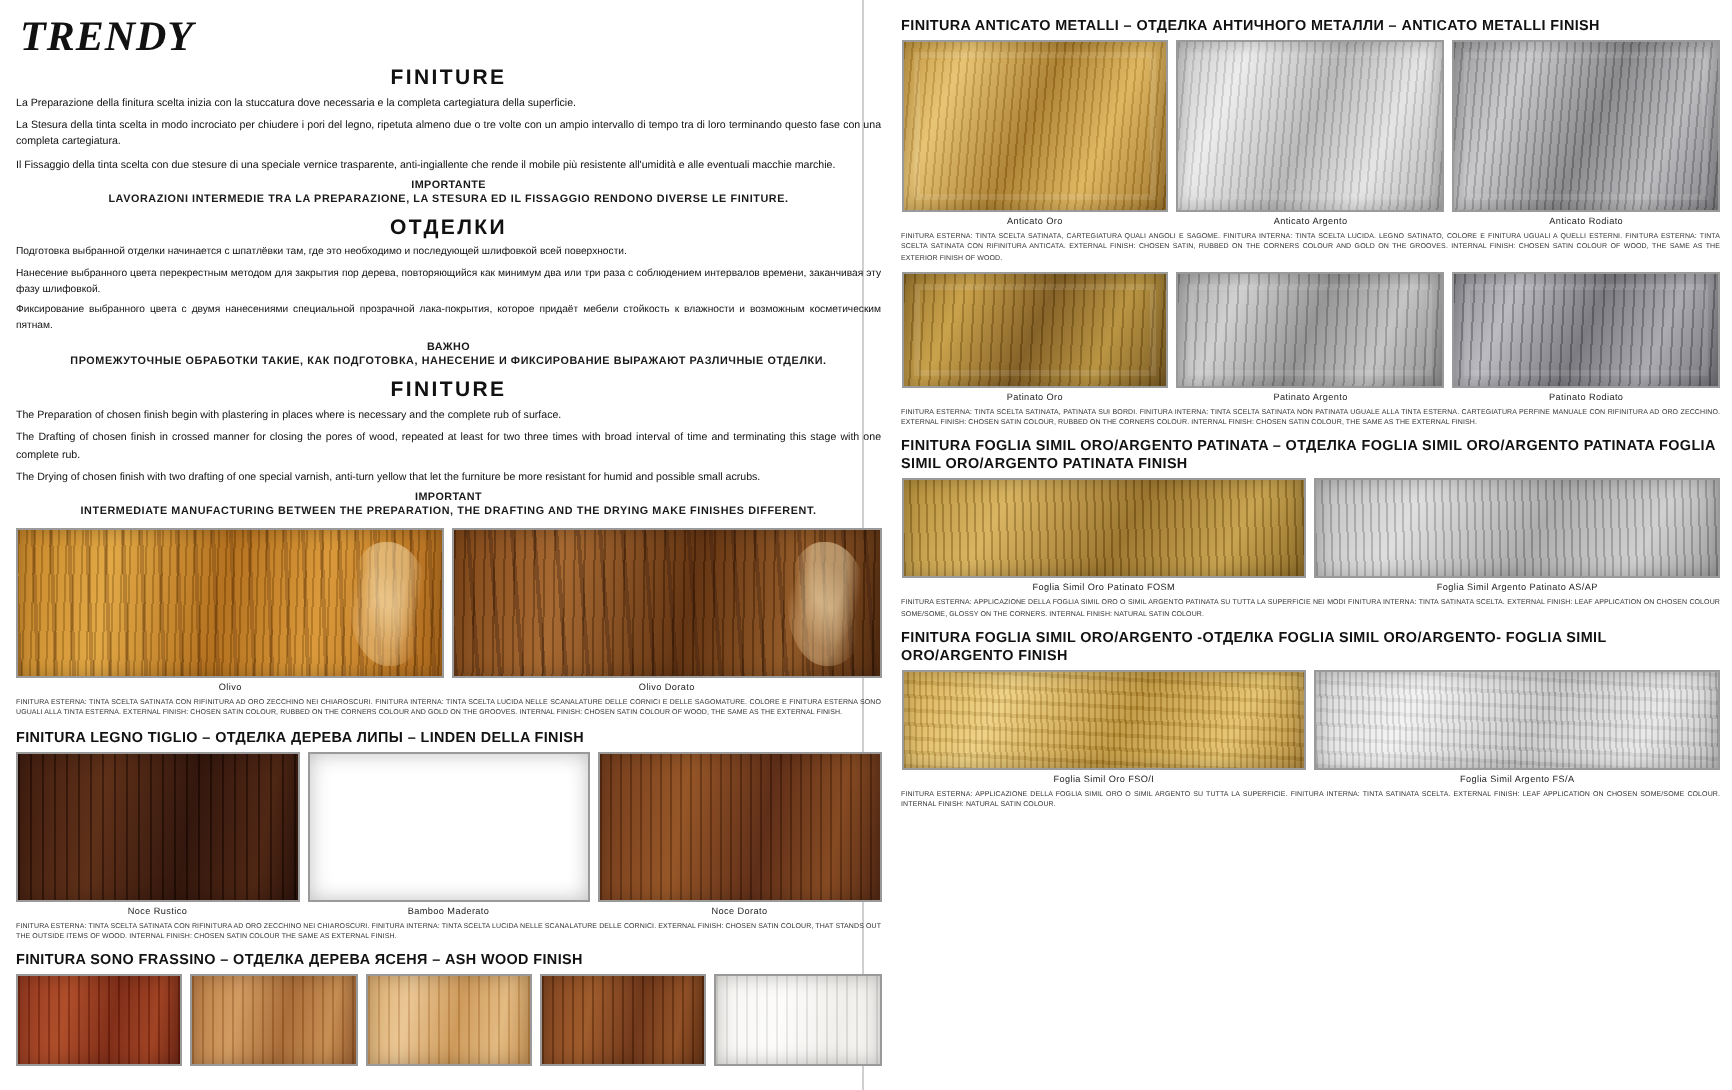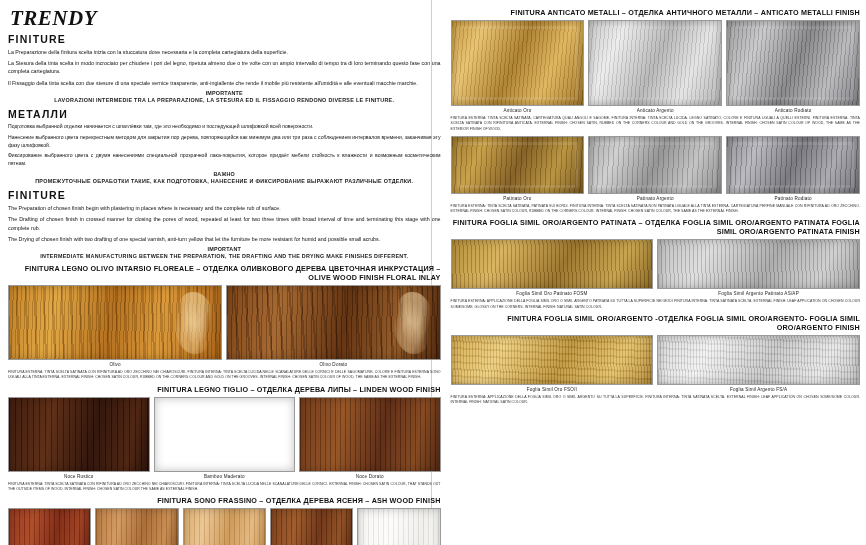--- a/index.html
+++ b/index.html
@@ -26,21 +26,21 @@
     font-family:"Liberation Serif", serif;
     font-style:italic;
     font-weight:bold;
     font-size:21px;
     letter-spacing:.5px;
     margin:0 0 2px 2px;
     color:#111;
   }
 
   .sec-title{
-    text-align:left;
+    text-align:center;
     font-weight:bold;
     font-size:10.5px;
     letter-spacing:1.2px;
     margin:2px 0 3px;
     color:#111;
   }
 
   .para{
     font-size:5.3px;
     line-height:1.55;
@@ -54,21 +54,21 @@
     letter-spacing:.2px;
   }
   .imp-text{
     font-size:5.4px;font-weight:bold;text-align:center;margin:0 0 5px;
     letter-spacing:.3px;
   }
 
   
   .block{margin-bottom:4px;}
   .block-title{
-    text-align:right;
+    text-align:left;
     font-weight:bold;
     font-size:7.2px;
     line-height:1.25;
     letter-spacing:.2px;
     margin:2px 0 3px;
     color:#111;
   }
   .swatch-row{display:flex;gap:4px;}
   .swatch{
     flex:1;
@@ -230,57 +230,55 @@
 
     <h1 class="brand">TRENDY</h1>
 
     <div class="sec-title">FINITURE</div>
     <p class="para">La Preparazione della finitura scelta inizia con la stuccatura dove necessaria e la completa cartegiatura della superficie.</p>
     <p class="para">La Stesura della tinta scelta in modo incrociato per chiudere i pori del legno, ripetuta almeno due o tre volte con un ampio intervallo di tempo tra di loro terminando questo fase con una completa cartegiatura.</p>
     <p class="para">Il Fissaggio della tinta scelta con due stesure di una speciale vernice trasparente, anti-ingiallente che rende il mobile più resistente all'umidità e alle eventuali macchie marchie.</p>
     <div class="imp">IMPORTANTE</div>
     <div class="imp-text">LAVORAZIONI INTERMEDIE TRA LA PREPARAZIONE, LA STESURA ED IL FISSAGGIO  RENDONO DIVERSE LE FINITURE.</div>
 
-    <div class="sec-title">МЕТАЛЛИ</div>
+    <div class="sec-title">ОТДЕЛКИ</div>
     <p class="para cy">Подготовка выбранной отделки начинается с шпатлёвки там, где это необходимо и последующей шлифовкой всей поверхности.</p>
     <p class="para cy">Нанесение выбранного цвета перекрестным методом для закрытия пор дерева, повторяющийся как минимум два или три раза с соблюдением интервалов времени, заканчивая эту фазу шлифовкой.</p>
     <p class="para cy">Фиксирование выбранного цвета с двумя нанесениями специальной прозрачной лака-покрытия, которое придаёт мебели стойкость к влажности и возможным косметическим пятнам.</p>
     <div class="imp">ВАЖНО</div>
     <div class="imp-text">ПРОМЕЖУТОЧНЫЕ ОБРАБОТКИ ТАКИЕ, КАК ПОДГОТОВКА, НАНЕСЕНИЕ И ФИКСИРОВАНИЕ ВЫРАЖАЮТ РАЗЛИЧНЫЕ ОТДЕЛКИ.</div>
 
     <div class="sec-title">FINITURE</div>
     <p class="para">The Preparation of chosen finish begin with plastering in places where is necessary and the complete rub of surface.</p>
     <p class="para">The Drafting of chosen finish in crossed manner for closing the pores of wood, repeated at least for two three times with broad interval of time and terminating this stage with one complete rub.</p>
     <p class="para">The Drying of chosen finish with two drafting of one special varnish, anti-turn yellow that let the furniture be more resistant for humid and possible small acrubs.</p>
     <div class="imp">IMPORTANT</div>
     <div class="imp-text">INTERMEDIATE MANUFACTURING BETWEEN THE PREPARATION, THE DRAFTING AND THE DRYING MAKE FINISHES DIFFERENT.</div>
 
     <div class="block">
-      <div class="block-title">FINITURA LEGNO OLIVO INTARSIO FLOREALE – ОТДЕЛКА ОЛИВКОВОГО ДЕРЕВА ЦВЕТОЧНАЯ ИНКРУСТАЦИЯ –
-OLIVE WOOD FINISH FLORAL INLAY</div>
       <div class="swatch-row">
         <div class="swatch h78 w-olivo-chiaro">
           <div class="inlay"></div>
           <div class="frame-shadow"></div>
         </div>
         <div class="swatch h78 w-olivo-scuro">
           <div class="inlay"></div>
           <div class="frame-shadow"></div>
         </div>
       </div>
       <div class="cap-row">
         <div class="cap">Olivo</div>
         <div class="cap">Olivo Dorato</div>
       </div>
       <div class="legal">FINITURA ESTERNA: TINTA SCELTA SATINATA CON RIFINITURA AD ORO ZECCHINO NEI CHIAROSCURI. FINITURA INTERNA: TINTA SCELTA LUCIDA NELLE SCANALATURE DELLE CORNICI E DELLE SAGOMATURE. COLORE E FINITURA ESTERNA SONO UGUALI ALLA TINTA ESTERNA.
 EXTERNAL FINISH: CHOSEN SATIN COLOUR, RUBBED ON THE CORNERS COLOUR AND GOLD ON THE GROOVES. INTERNAL FINISH: CHOSEN SATIN COLOUR OF WOOD, THE SAME AS THE EXTERNAL FINISH.</div>
     </div>
 
     <div class="block">
-      <div class="block-title">FINITURA LEGNO TIGLIO – ОТДЕЛКА ДЕРЕВА ЛИПЫ – LINDEN WOOD FINISH</div>
+      <div class="block-title">FINITURA LEGNO TIGLIO – ОТДЕЛКА ДЕРЕВА ЛИПЫ – LINDEN DELLA FINISH</div>
       <div class="swatch-row">
         <div class="swatch h78 w-noce-scuro">
             <div class="frame-shadow"></div>
           </div>
         <div class="swatch h78 w-tiglio">
             <div class="frame-shadow"></div>
           </div>
         <div class="swatch h78 w-noce-med">
             <div class="frame-shadow"></div>
           </div>

